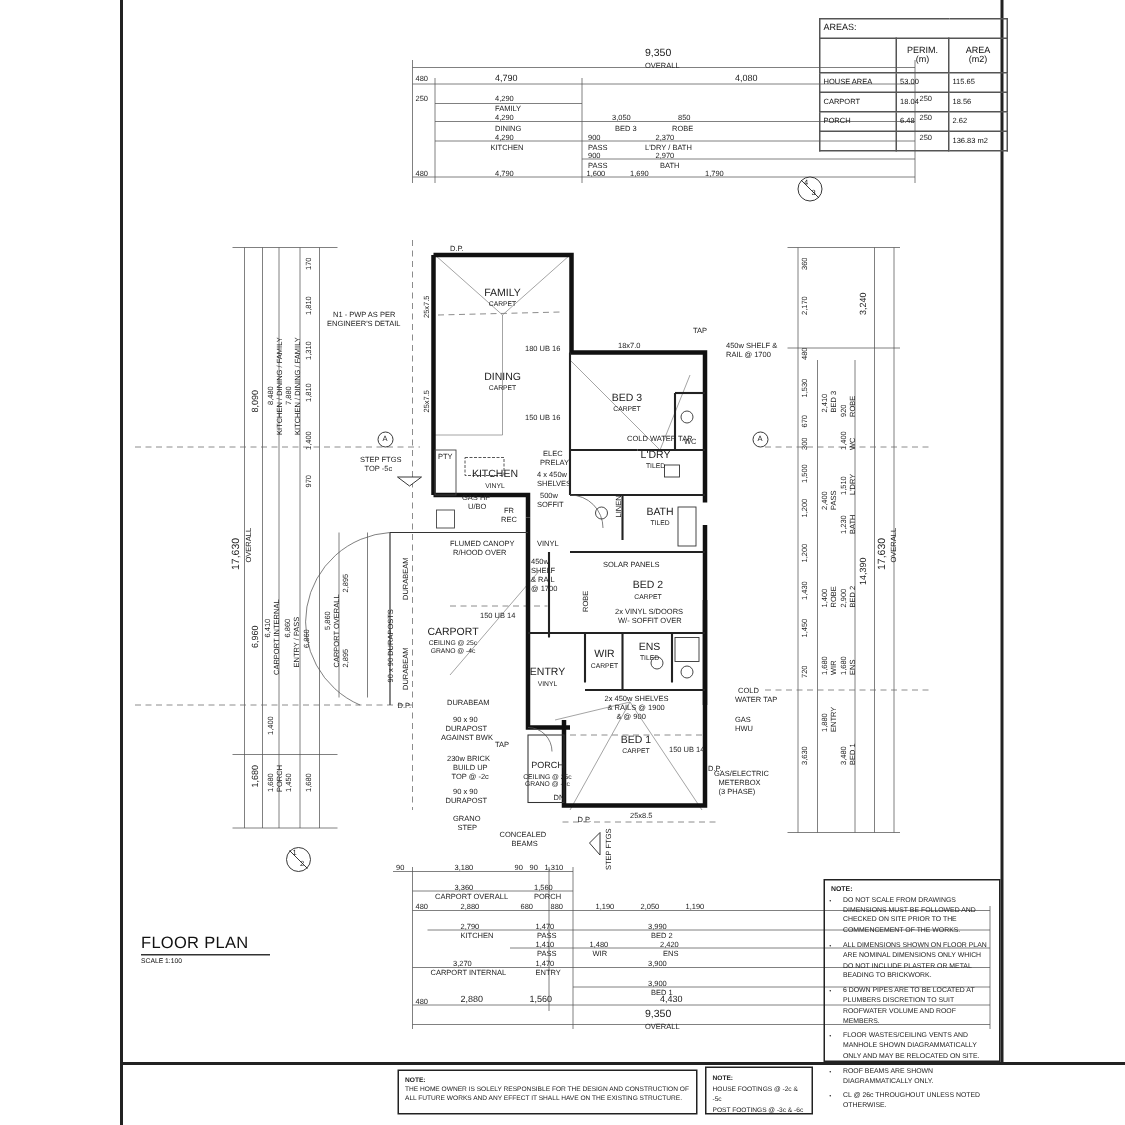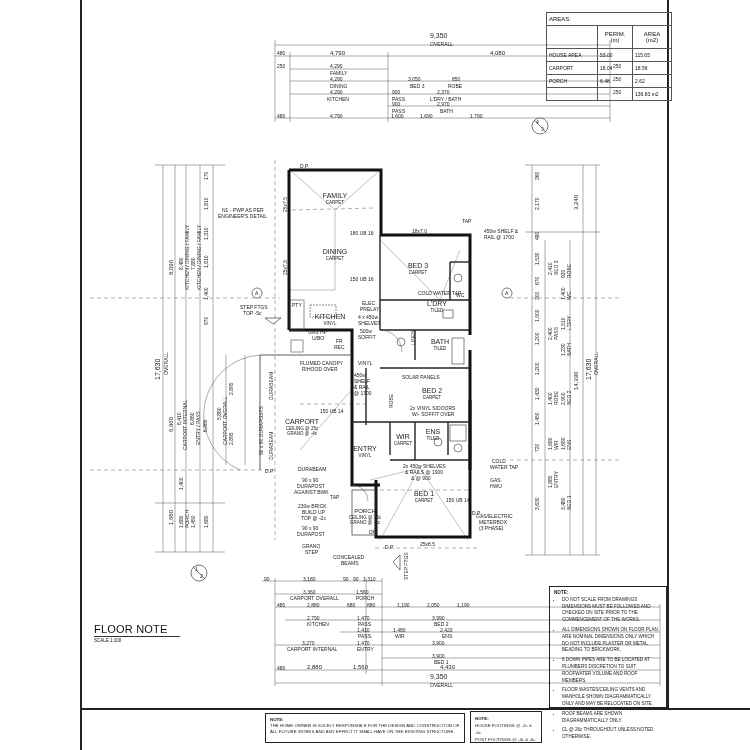--- a/index.html
+++ b/index.html
@@ -462,21 +462,21 @@
     <span class="t" style="left:432px;top:653px;">3,900</span>
     <span class="t" style="left:434px;top:659px;">BED 1</span>
     <span class="t" style="left:277px;top:665px;">480</span>
     <span class="t" style="left:307px;top:664px;font-size:6px;">2,880</span>
     <span class="t" style="left:353px;top:664px;font-size:6px;">1,560</span>
     <span class="t" style="left:440px;top:664px;font-size:6px;">4,430</span>
     <span class="t" style="left:430px;top:674px;font-size:7px;">9,350</span>
     <span class="t" style="left:430px;top:682px;">OVERALL</span>
   </div>
 
-  <div class="title">FLOOR NOTE</div>
+  <div class="title">FLOOR PLAN</div>
   <div class="title-line"></div>
   <div class="scale">SCALE 1:100</div>
 
   <div class="note-box" style="left:549px;top:586px;width:118px;height:122px;">
     <div style="font-weight:bold;">NOTE:</div>
     <ul>
       <li>DO NOT SCALE FROM DRAWINGS DIMENSIONS MUST BE FOLLOWED AND CHECKED ON SITE PRIOR TO THE COMMENCEMENT OF THE WORKS.</li>
       <li>ALL DIMENSIONS SHOWN ON FLOOR PLAN ARE NOMINAL DIMENSIONS ONLY WHICH DO NOT INCLUDE PLASTER OR METAL BEADING TO BRICKWORK.</li>
       <li>6 DOWN PIPES ARE TO BE LOCATED AT PLUMBERS DISCRETION TO SUIT ROOFWATER VOLUME AND ROOF MEMBERS.</li>
       <li>FLOOR WASTES/CEILING VENTS AND MANHOLE SHOWN DIAGRAMMATICALLY ONLY AND MAY BE RELOCATED ON SITE.</li>

